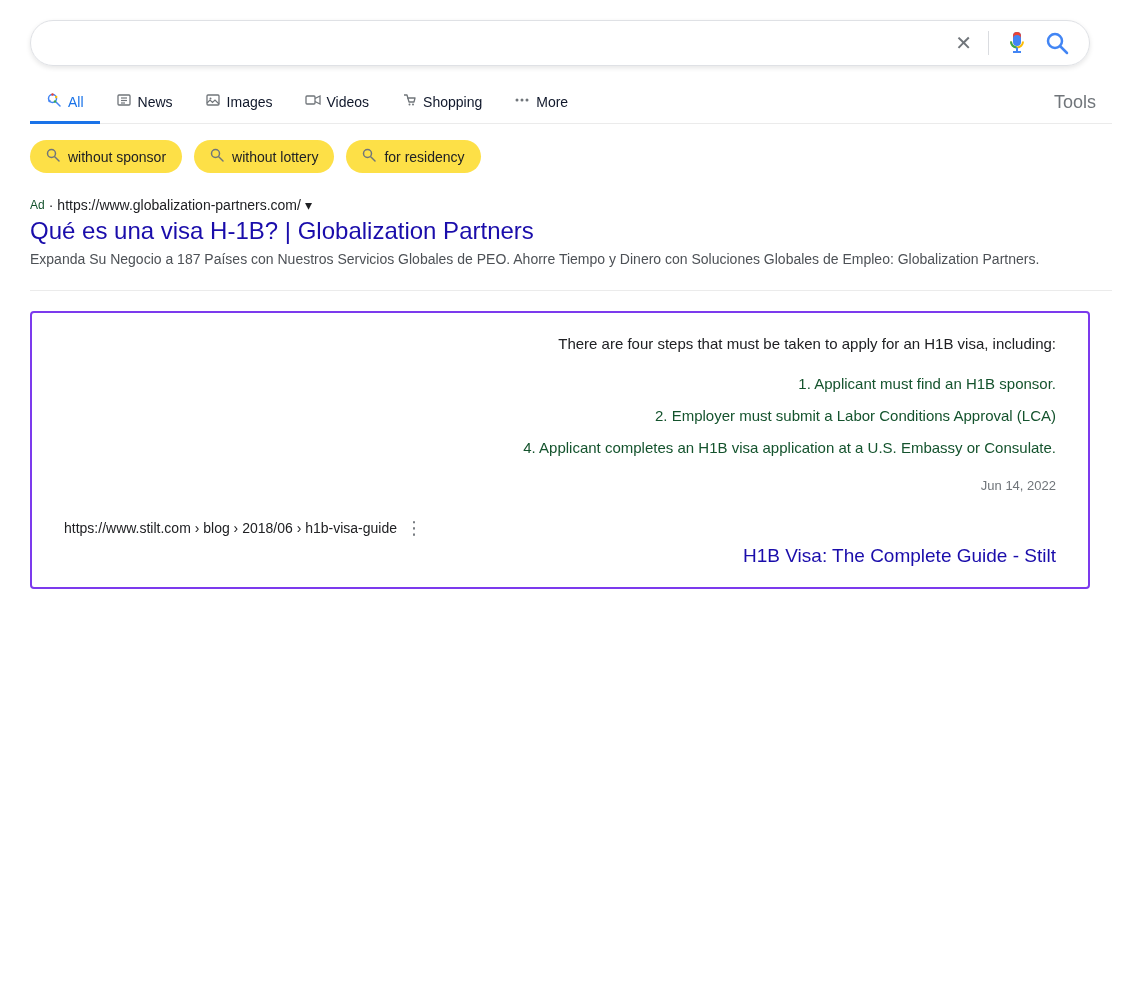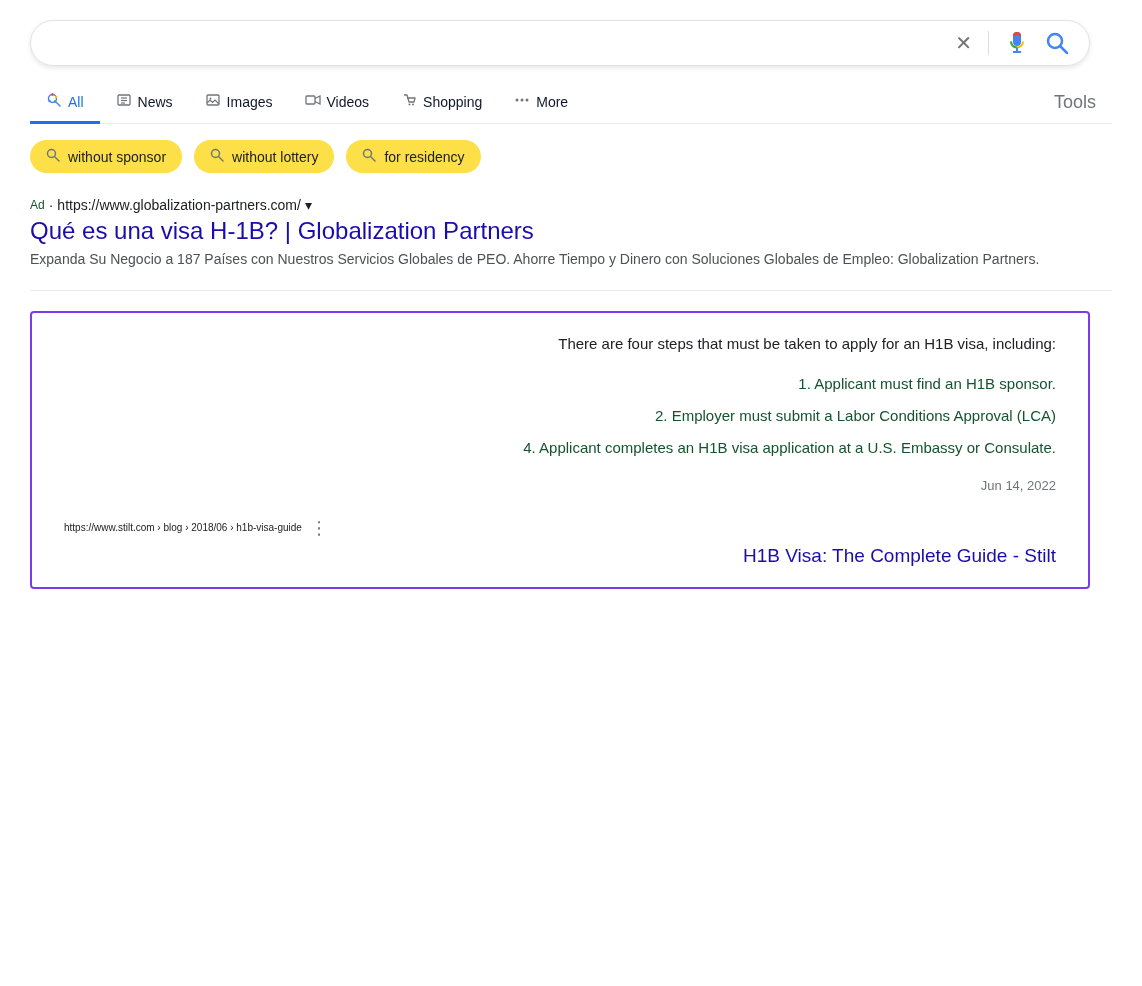--- a/index.html
+++ b/index.html
@@ -176,21 +176,21 @@
       color: #70757a;
       margin-bottom: 24px;
     }
     .snippet-source {
       display: flex;
       align-items: center;
       gap: 8px;
       margin-bottom: 6px;
     }
     .snippet-url {
-      font-size: 10px;
+      font-size: 14px;
       color: #202124;
     }
     .snippet-more-icon {
       font-size: 18px;
       color: #70757a;
       cursor: pointer;
     }
     .snippet-link {
       font-size: 19px;
       color: #1a0dab;

